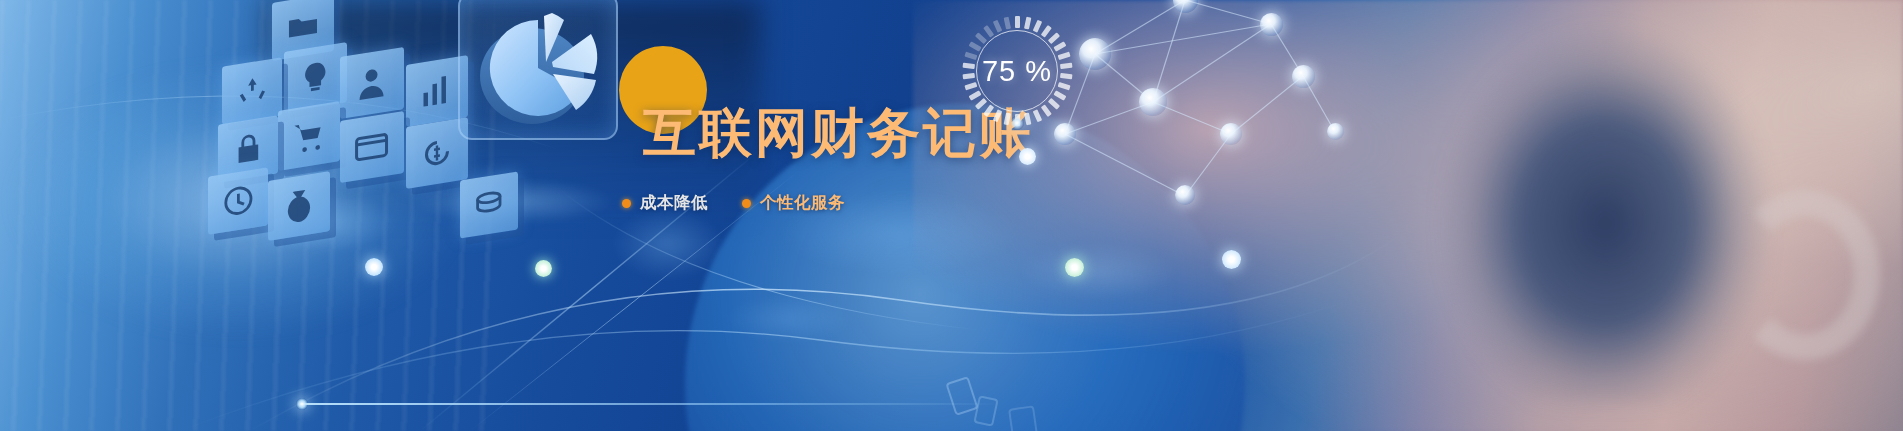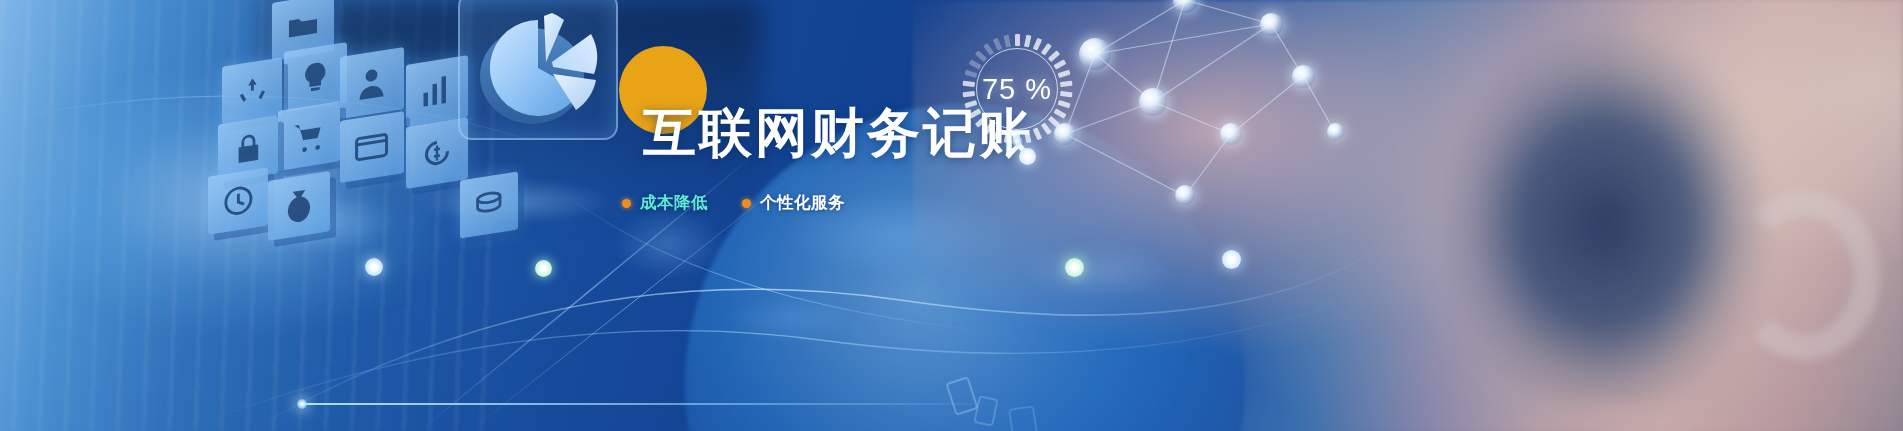--- a/index.html
+++ b/index.html
@@ -146,21 +146,21 @@
     flex:none;
     box-shadow:0 0 5px rgba(245,160,30,.8);
   }
   .bullet .txt {
     font-size:16.5px; font-weight:bold; color:#ffffff;
     letter-spacing:.5px;
     text-shadow:0 1px 4px rgba(8,35,80,.6);
   }
 
   
-  .gauge { position:absolute; left:962px; top:34px; width:110px; height:110px; }
+  .gauge { position:absolute; left:962px; top:16px; width:110px; height:110px; }
   .gauge .ring-inner {
     position:absolute; inset:14px;
     border:1.5px solid rgba(255,255,255,.72);
     border-radius:50%;
   }
   .gauge .tick {
     position:absolute; left:50%; top:0;
     width:5px; height:12px; margin-left:-2.5px;
     background:rgba(255,255,255,.82);
     transform-origin:50% 55px;
@@ -361,30 +361,30 @@
       <path d="M84 22 L92 19 A48 48 0 0 1 104 26 L86 68 Z" fill="url(#pg2)"></path>
 
       <path d="M92 68 L131 40 A48 48 0 0 1 134 80 L93 73 Z" fill="url(#pg3)"></path>
 
       <path d="M93 80 L136 86 A48 48 0 0 1 116 116 Z" fill="url(#pg2)"></path>
     </svg>
   </div>
 
   <div class="orange-circle" style="background: rgb(232, 163, 23);"></div>
 
-  <div class="title" style="color: #ffffff;">互联网财务记账</div>
+  <div class="title" style="color: #fdba74;">互联网财务记账</div>
 
   <div class="bullets">
     <div class="bullet">
       <span class="dot" style="background: rgb(240, 140, 26);"></span>
-      <span class="txt" style="color: #5eead4;">成本降低</span>
+      <span class="txt" style="color: #e5e5e5;">成本降低</span>
     </div>
     <div class="bullet">
       <span class="dot" style="background: rgb(240, 140, 26);"></span>
-      <span class="txt" style="color: #ffffff; text-align: right;">个性化服务</span>
+      <span class="txt" style="color: #fdba74; text-align: right;">个性化服务</span>
     </div>
   </div>
 
   <div class="gauge">
     <div class="ring-inner"></div>
     <div class="ticks">
         <div class="tick" style="transform: rotate(0deg); opacity: 0.9;"></div>
         <div class="tick" style="transform: rotate(12deg); opacity: 0.9;"></div>
         <div class="tick" style="transform: rotate(24deg); opacity: 0.9;"></div>
         <div class="tick" style="transform: rotate(36deg); opacity: 0.9;"></div>

